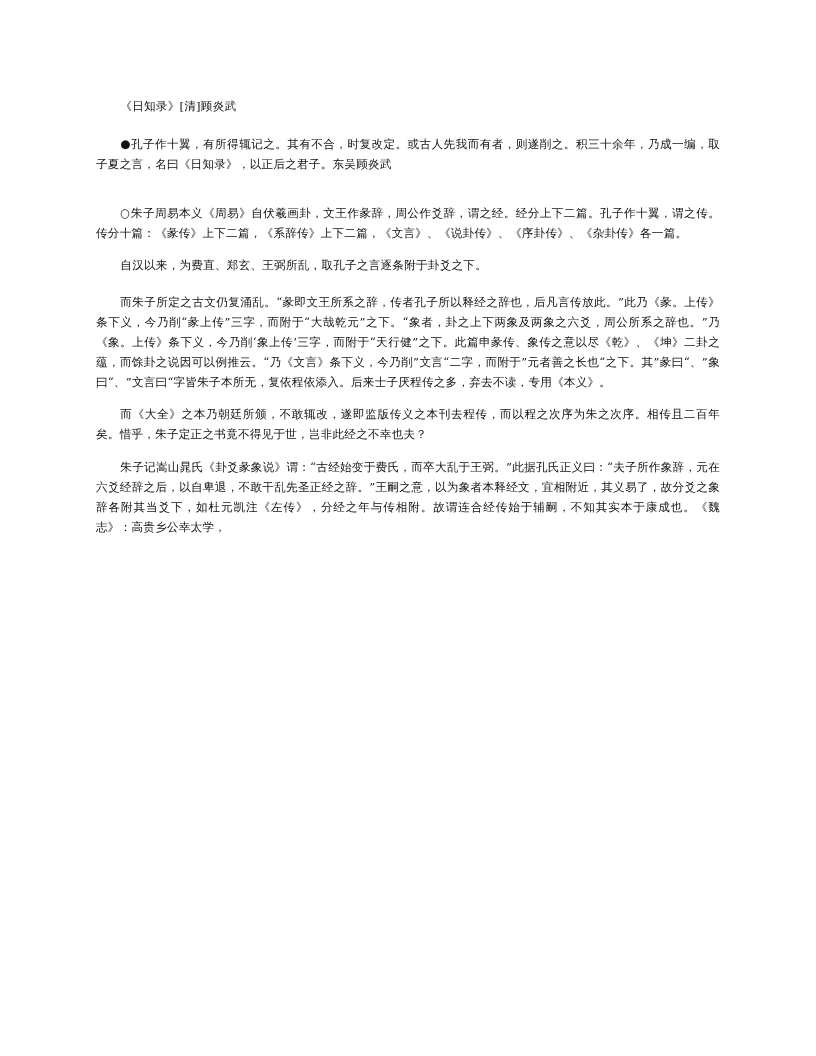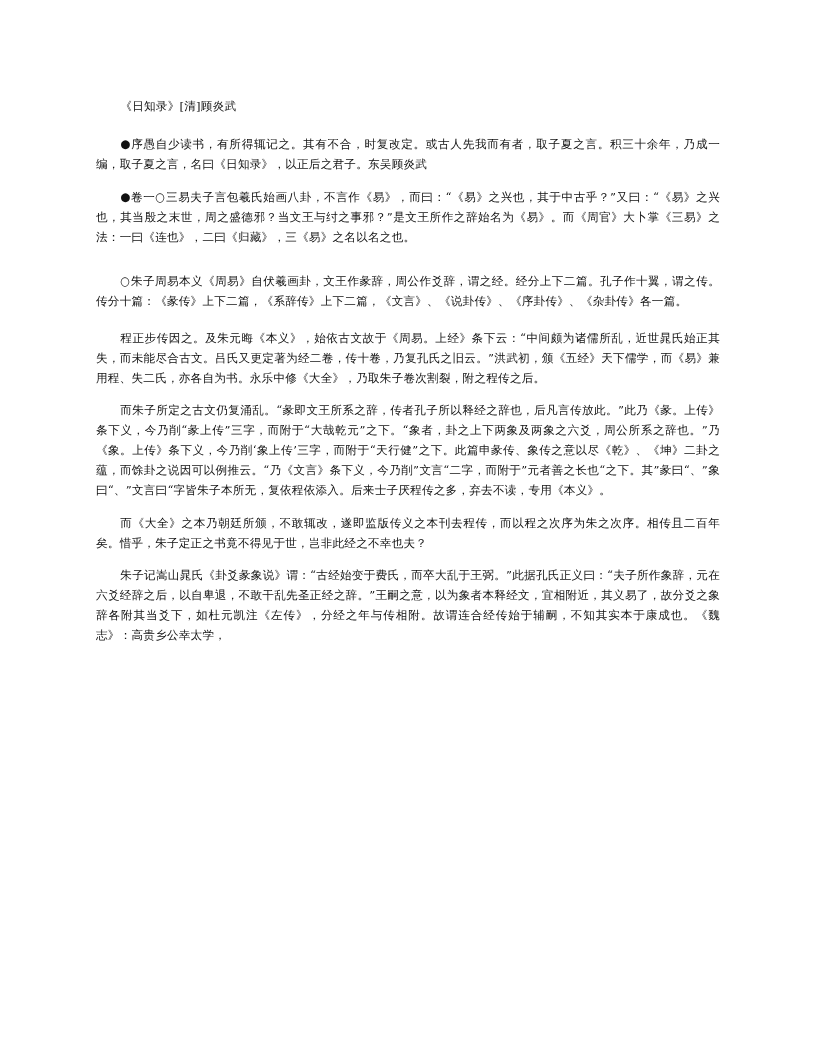--- a/index.html
+++ b/index.html
@@ -46,45 +46,44 @@
   .spacer-xs { height: 4px; }
 </style>
 </head>
 <body>
 
 <div class="page">
   <div class="doc-body">
 
     <p class="para title-line">《日知录》[清]顾炎武</p>
 
-    <p class="para indent">●序愚自少读书，有所得辄记之。其有不合，时复改定。或古人先我而有者，取子夏之言。积三十余年，乃成一编，取子夏之言，名曰《日知录》，以正后之君子。东吴顾炎武</p>
+    <p class="para indent">●孔子作十翼，有所得辄记之。其有不合，时复改定。或古人先我而有者，则遂削之。积三十余年，乃成一编，取子夏之言，名曰《日知录》，以正后之君子。东吴顾炎武</p>
 
     <div class="spacer-xs"></div>
 
-    <p class="para indent">●卷一○三易夫子言包羲氏始画八卦，不言作《易》，而曰：“《易》之兴也，其于中古乎？”又曰：“《易》之兴也，其当殷之末世，周之盛德邪？当文王与纣之事邪？”是文王所作之辞始名为《易》。而《周官》大卜掌《三易》之法：一曰《连也》，二曰《归藏》，三《易》之名以名之也。</p>
 
     <div class="spacer-xs"></div>
 
 
     <div class="spacer-xs"></div>
 
 
     <div class="spacer-xs"></div>
 
 
     <div class="spacer-xs"></div>
 
     <p class="para indent">○朱子周易本义《周易》自伏羲画卦，文王作彖辞，周公作爻辞，谓之经。经分上下二篇。孔子作十翼，谓之传。传分十篇：《彖传》上下二篇，《系辞传》上下二篇，《文言》、《说卦传》、《序卦传》、《杂卦传》各一篇。</p>
 
     <div class="spacer-xs"></div>
 
+    <p class="para indent">自汉以来，为费直、郑玄、王弼所乱，取孔子之言逐条附于卦爻之下。</p>
 
     <div class="spacer-xs"></div>
 
-    <p class="para indent">程正步传因之。及朱元晦《本义》，始依古文故于《周易。上经》条下云：“中间颇为诸儒所乱，近世晁氏始正其失，而未能尽合古文。吕氏又更定著为经二卷，传十卷，乃复孔氏之旧云。”洪武初，颁《五经》天下儒学，而《易》兼用程、失二氏，亦各自为书。永乐中修《大全》，乃取朱子卷次割裂，附之程传之后。</p>
 
     <div class="spacer-xs"></div>
 
     <p class="para indent">而朱子所定之古文仍复涌乱。“彖即文王所系之辞，传者孔子所以释经之辞也，后凡言传放此。”此乃《彖。上传》条下义，今乃削“彖上传”三字，而附于“大哉乾元”之下。“象者，卦之上下两象及两象之六爻，周公所系之辞也。”乃《象。上传》条下义，今乃削‘象上传’三字，而附于“天行健”之下。此篇申彖传、象传之意以尽《乾》、《坤》二卦之蕴，而馀卦之说因可以例推云。“乃《文言》条下义，今乃削”文言“二字，而附于”元者善之长也“之下。其”彖曰“、”象曰“、”文言曰“字皆朱子本所无，复依程依添入。后来士子厌程传之多，弃去不读，专用《本义》。</p>
 
     <div class="spacer-xs"></div>
 
     <p class="para indent">而《大全》之本乃朝廷所颁，不敢辄改，遂即监版传义之本刊去程传，而以程之次序为朱之次序。相传且二百年矣。惜乎，朱子定正之书竟不得见于世，岂非此经之不幸也夫？</p>
 
     <div class="spacer-xs"></div>

